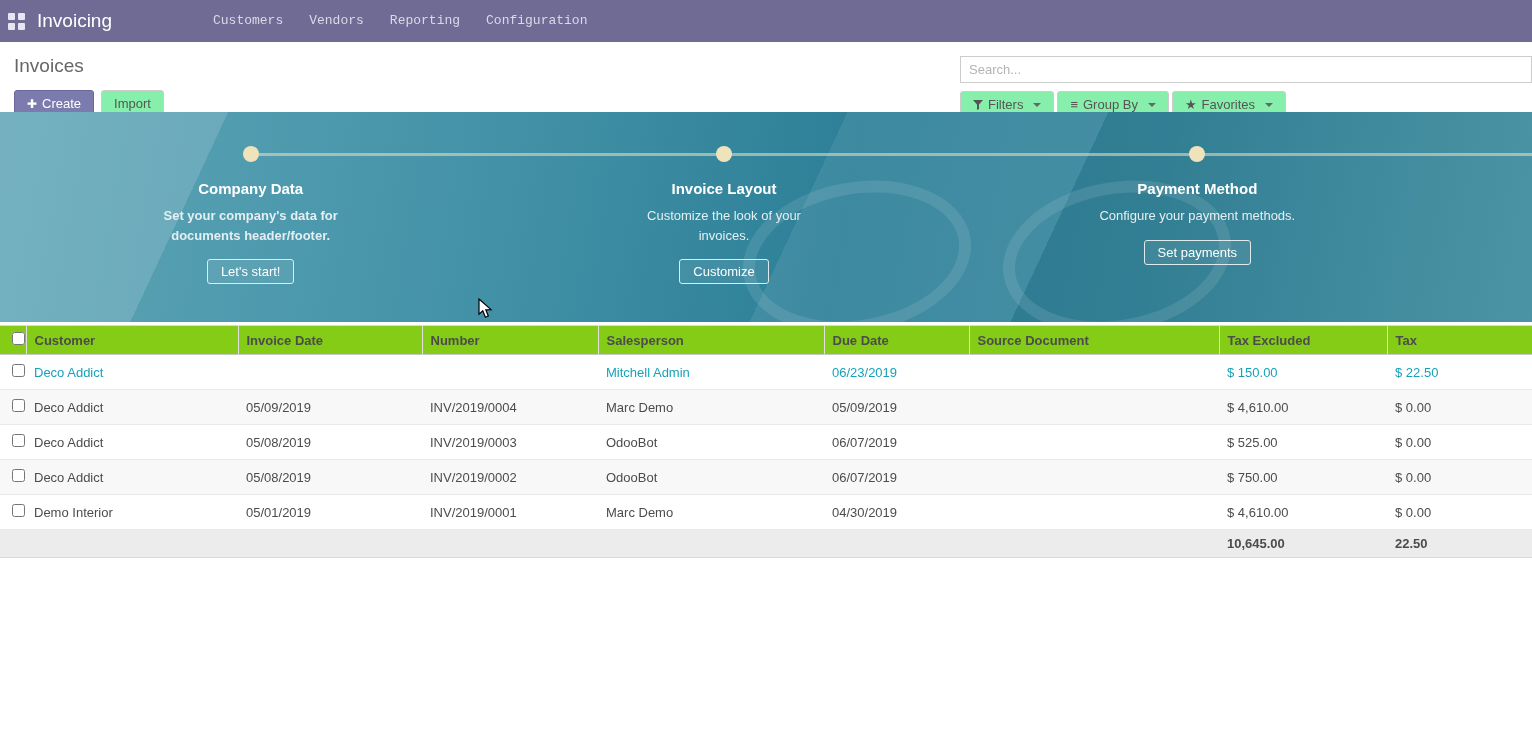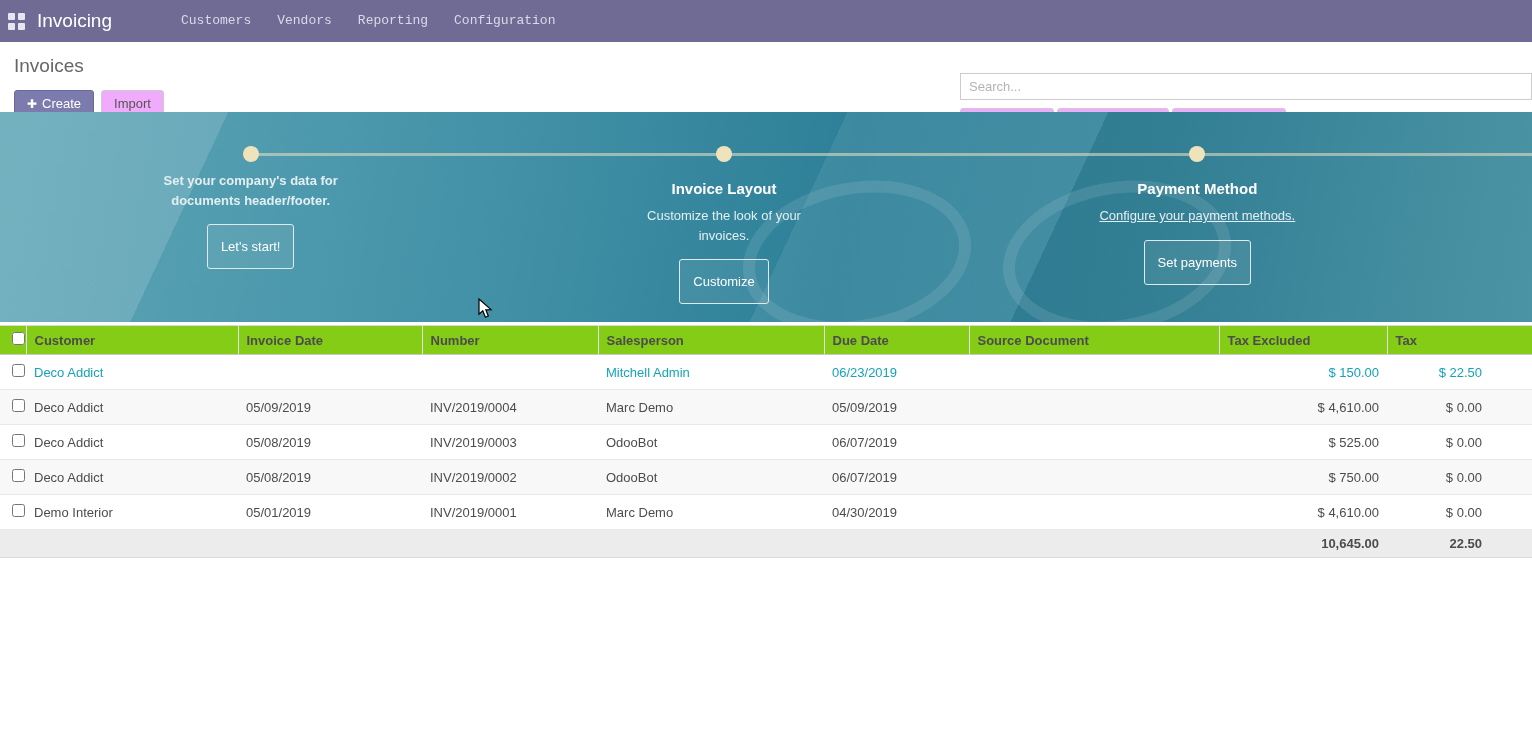--- a/index.html
+++ b/index.html
@@ -25,21 +25,21 @@
     display:grid;
     grid-template-columns:7px 7px;
     grid-template-rows:7px 7px;
     gap:3px;
     cursor:pointer;
   }
   .apps-icon span { background:#e7e5f1; border-radius:1px; }
   .app-name {
     color:#fff;
     font-size:19px;
-    margin-right:56px;
+    margin-right:88px;
     cursor:pointer;
   }
   .nav-menu {
     color:#dbd9e8;
     font-size:13px;
     padding:0 13px;
     line-height:42px;
     cursor:pointer;
     font-family:Liberation Mono, monospace;
   }
@@ -51,35 +51,35 @@
     padding:13px 0 0 14px;
   }
   .page-title { font-size:19px; font-weight:400; color:#666; }
   .cp-buttons { margin-top:13px; display:flex; gap:7px; }
   .btn {
     font-family:"Liberation Sans", sans-serif;
     font-size:13px;
     padding:5px 12px;
     border-radius:3px;
     border:1px solid #ccc;
-    background:#f0abfc;
+    background:#86efac;
     color:#555;
     cursor:pointer;
     display:inline-flex;
     align-items:center;
     gap:5px;
   }
   .btn-primary {
     background:#7c7bad;
     border-color:#6b699c;
     color:#fff;
   }
   .cp-right {
     position:absolute;
-    top:31px;
+    top:14px;
     right:0;
     width:572px;
   }
   .search-input {
     width:100%;
     height:27px;
     border:1px solid #ccc;
     padding:0 8px;
     font-size:13px;
     font-family:"Liberation Sans", sans-serif;
@@ -144,30 +144,30 @@
   }
   .ob-title { margin-top:18px; font-size:15px; font-weight:bold; color:#fff; }
   .ob-desc {
     margin:9px auto 0;
     font-size:13px;
     line-height:1.5;
     color:#e3eff2;
   }
   .ob-step:nth-child(1) .ob-desc { width:200px;font-weight:bold; }
   .ob-step:nth-child(2) .ob-desc { width:160px; }
-  .ob-step:nth-child(3) .ob-desc { width:240px;text-decoration:underline; }
+  .ob-step:nth-child(3) .ob-desc { width:240px; }
   .ob-btn {
     margin-top:14px;
     font-family:"Liberation Sans", sans-serif;
     font-size:13px;
     color:#fff;
     background:rgba(255,255,255,0.07);
     border:1px solid #dfeaec;
     border-radius:3px;
-    padding:14px 13px;
+    padding:4px 13px;
     cursor:pointer;
   }
 
   
   .list-table {
     width:1532px;
     border-collapse:collapse;
     table-layout:fixed;
     font-size:13px;
     margin-top:3px;
@@ -188,21 +188,21 @@
   .list-table th:first-child { border-left:none; cursor:default; }
   .list-table td {
     padding:9px 8px;
     border-bottom:1px solid #e9e9e9;
     white-space:nowrap;
     overflow:hidden;
   }
   .list-table tbody tr { background:#fff; cursor:pointer; }
   .list-table tbody tr:nth-child(even) { background:#f8f8f8; }
   .list-table tbody tr.draft td { color:#17a2b8; }
-  .num { text-align:right; }
+  .num { }
   .col-tax-h, .td-tax { padding-right:50px !important; }
   .list-table tfoot td {
     background:#ececec;
     border-top:1px solid #c9c9c9;
     border-bottom:1px solid #dadada;
     font-weight:bold;
     padding:6px 8px;
   }
   .cbx { width:13px; height:13px; margin-left:4px; cursor:pointer; }
 
@@ -264,20 +264,21 @@
 </div>
 
 <div class="onboarding">
   <div class="ob-band"></div>
   <div class="lens l1"></div>
   <div class="lens l2"></div>
   <div class="ob-line"></div>
   <div class="ob-steps">
     <div class="ob-step">
       <div class="ob-dot"></div>
+      <div class="ob-title">Company Data</div>
       <div class="ob-desc">Set your company's data for documents header/footer.</div>
       <button class="ob-btn">Let's start!</button>
     </div>
     <div class="ob-step">
       <div class="ob-dot"></div>
       <div class="ob-title">Invoice Layout</div>
       <div class="ob-desc">Customize the look of your invoices.</div>
       <button class="ob-btn">Customize</button>
     </div>
     <div class="ob-step">

